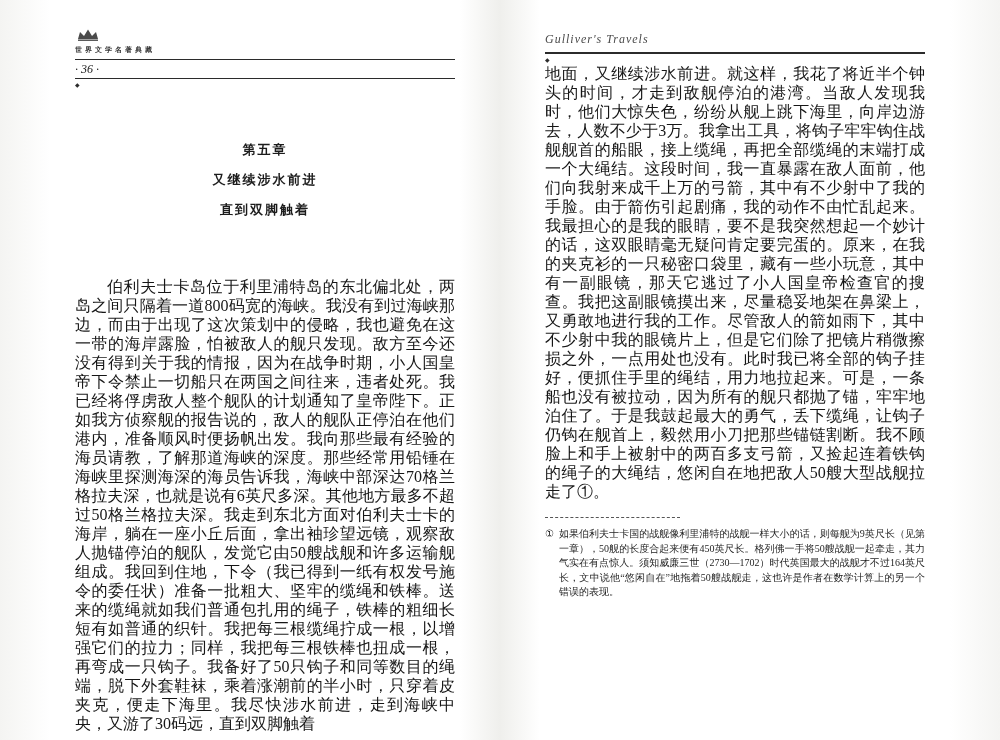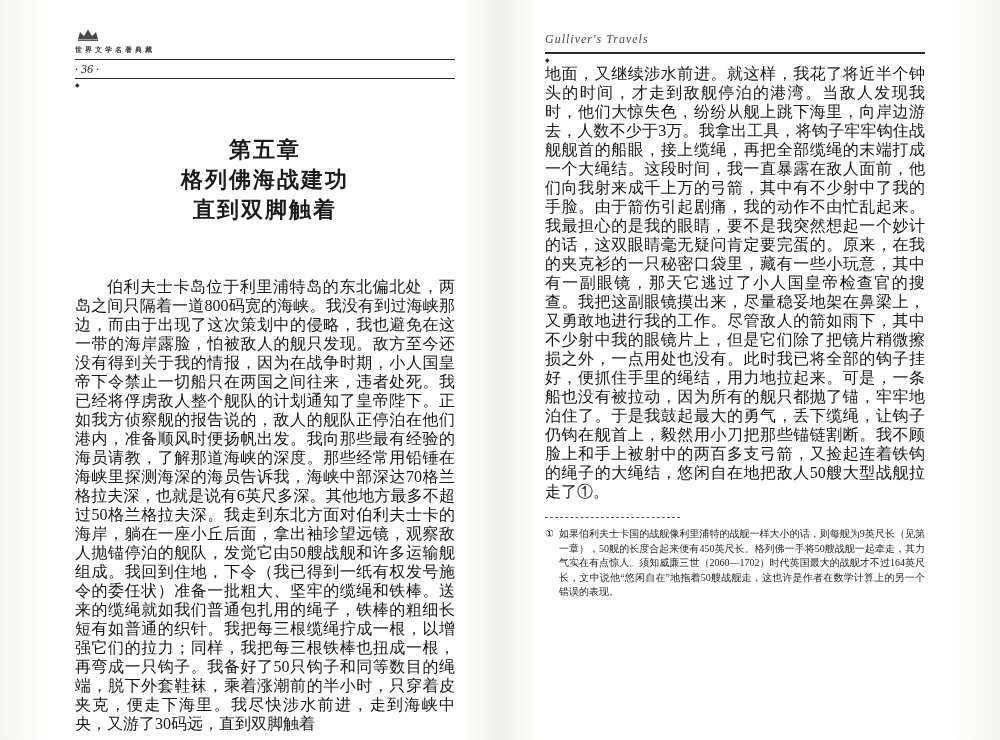--- a/index.html
+++ b/index.html
@@ -33,21 +33,21 @@
     letter-spacing: 1px; margin: 4px 0 5px;
   }
   .hrule { border-top: 1px solid #2b2b2b; width: 100%; height: 0; }
   .pnum { font-size: 12px; font-style: italic; line-height: 16px; margin: 1px 0; color: #222; }
   .diamond-row { font-size: 6px; line-height: 8px; color: #2b2b2b; margin-top: 2px; letter-spacing: 2px; }
 
   
   .chapter-title {
     margin: 46px 0 52px;
     text-align: center;
-    font-size: 22px;
+    font-size: 13px;
     font-weight: bold;
     line-height: 30px;
     letter-spacing: 2px;
   }
 
   
   .body-text {
     font-size: 16px;
     line-height: 19px;
     text-align: justify;
@@ -89,21 +89,21 @@
       </div>
       <div class="series-title">世界文学名著典藏</div>
       <div class="hrule"></div>
       <div class="pnum">· 36 ·</div>
       <div class="hrule"></div>
       <div class="diamond-row">◆</div>
     </div>
 
     <h1 class="chapter-title">
       <span>第五章</span><br>
-      <span>格列佛海战建功</span><br>
+      <span>又继续涉水前进</span><br>
       <span>直到双脚触着</span>
     </h1>
 
     <div class="body-text">
       <p class="para indent">伯利夫士卡岛位于利里浦特岛的东北偏北处，两岛之间只隔着一道800码宽的海峡。我没有到过海峡那边，而由于出现了这次策划中的侵略，我也避免在这一带的海岸露脸，怕被敌人的舰只发现。敌方至今还没有得到关于我的情报，因为在战争时期，小人国皇帝下令禁止一切船只在两国之间往来，违者处死。我已经将俘虏敌人整个舰队的计划通知了皇帝陛下。正如我方侦察舰的报告说的，敌人的舰队正停泊在他们港内，准备顺风时便扬帆出发。我向那些最有经验的海员请教，了解那道海峡的深度。那些经常用铅锤在海峡里探测海深的海员告诉我，海峡中部深达70格兰格拉夫深，也就是说有6英尺多深。其他地方最多不超过50格兰格拉夫深。我走到东北方面对伯利夫士卡的海岸，躺在一座小丘后面，拿出袖珍望远镜，观察敌人抛锚停泊的舰队，发觉它由50艘战舰和许多运输舰组成。我回到住地，下令（我已得到一纸有权发号施令的委任状）准备一批粗大、坚牢的缆绳和铁棒。送来的缆绳就如我们普通包扎用的绳子，铁棒的粗细长短有如普通的织针。我把每三根缆绳拧成一根，以增强它们的拉力；同样，我把每三根铁棒也扭成一根，再弯成一只钩子。我备好了50只钩子和同等数目的绳端，脱下外套鞋袜，乘着涨潮前的半小时，只穿着皮夹克，便走下海里。我尽快涉水前进，走到海峡中央，又游了30码远，直到双脚触着</p>
     </div>
   </div>
 
   <div class="page right">
 
@@ -115,17 +115,17 @@
     </div>
 
     <div class="body-text">
       <p class="para">地面，又继续涉水前进。就这样，我花了将近半个钟头的时间，才走到敌舰停泊的港湾。当敌人发现我时，他们大惊失色，纷纷从舰上跳下海里，向岸边游去，人数不少于3万。我拿出工具，将钩子牢牢钩住战舰舰首的船眼，接上缆绳，再把全部缆绳的末端打成一个大绳结。这段时间，我一直暴露在敌人面前，他们向我射来成千上万的弓箭，其中有不少射中了我的手脸。由于箭伤引起剧痛，我的动作不由忙乱起来。我最担心的是我的眼睛，要不是我突然想起一个妙计的话，这双眼睛毫无疑问肯定要完蛋的。原来，在我的夹克衫的一只秘密口袋里，藏有一些小玩意，其中有一副眼镜，那天它逃过了小人国皇帝检查官的搜查。我把这副眼镜摸出来，尽量稳妥地架在鼻梁上，又勇敢地进行我的工作。尽管敌人的箭如雨下，其中不少射中我的眼镜片上，但是它们除了把镜片稍微擦损之外，一点用处也没有。此时我已将全部的钩子挂好，便抓住手里的绳结，用力地拉起来。可是，一条船也没有被拉动，因为所有的舰只都抛了锚，牢牢地泊住了。于是我鼓起最大的勇气，丢下缆绳，让钩子仍钩在舰首上，毅然用小刀把那些锚链割断。我不顾脸上和手上被射中的两百多支弓箭，又捡起连着铁钩的绳子的大绳结，悠闲自在地把敌人50艘大型战舰拉走了①。</p>
     </div>
 
     <div class="footnote-divider"></div>
 
     <div class="footnote">
       <span class="marker">①</span>
-      <span class="fn-text">如果伯利夫士卡国的战舰像利里浦特的战舰一样大小的话，则每舰为9英尺长（见第一章），50舰的长度合起来便有450英尺长。格列佛一手将50艘战舰一起牵走，其力气实在有点惊人。须知威廉三世（2060—1702）时代英国最大的战舰才不过164英尺长，文中说他“悠闲自在”地拖着50艘战舰走，这也许是作者在数学计算上的另一个错误的表现。</span>
+      <span class="fn-text">如果伯利夫士卡国的战舰像利里浦特的战舰一样大小的话，则每舰为9英尺长（见第一章），50舰的长度合起来便有450英尺长。格列佛一手将50艘战舰一起牵走，其力气实在有点惊人。须知威廉三世（2730—1702）时代英国最大的战舰才不过164英尺长，文中说他“悠闲自在”地拖着50艘战舰走，这也许是作者在数学计算上的另一个错误的表现。</span>
     </div>
   </div>
 
 </div>
 
 </body></html>

